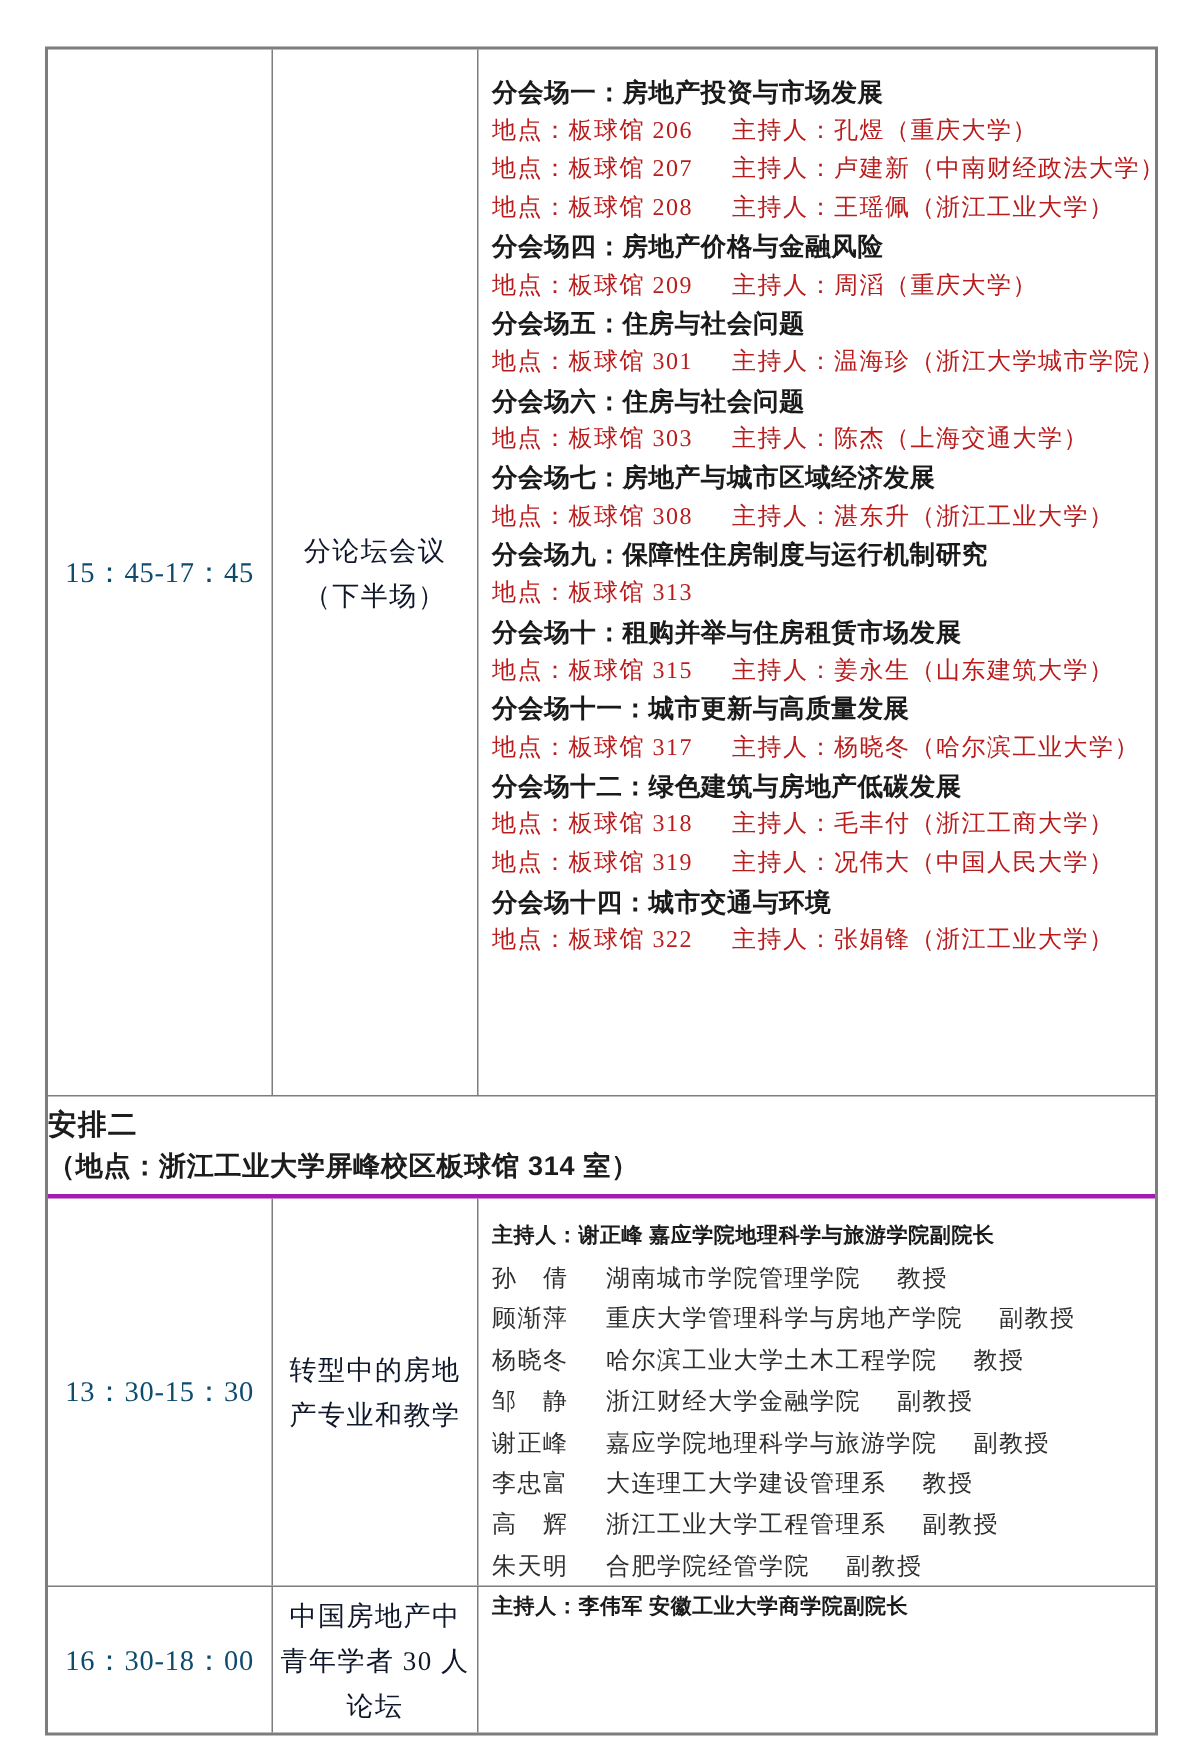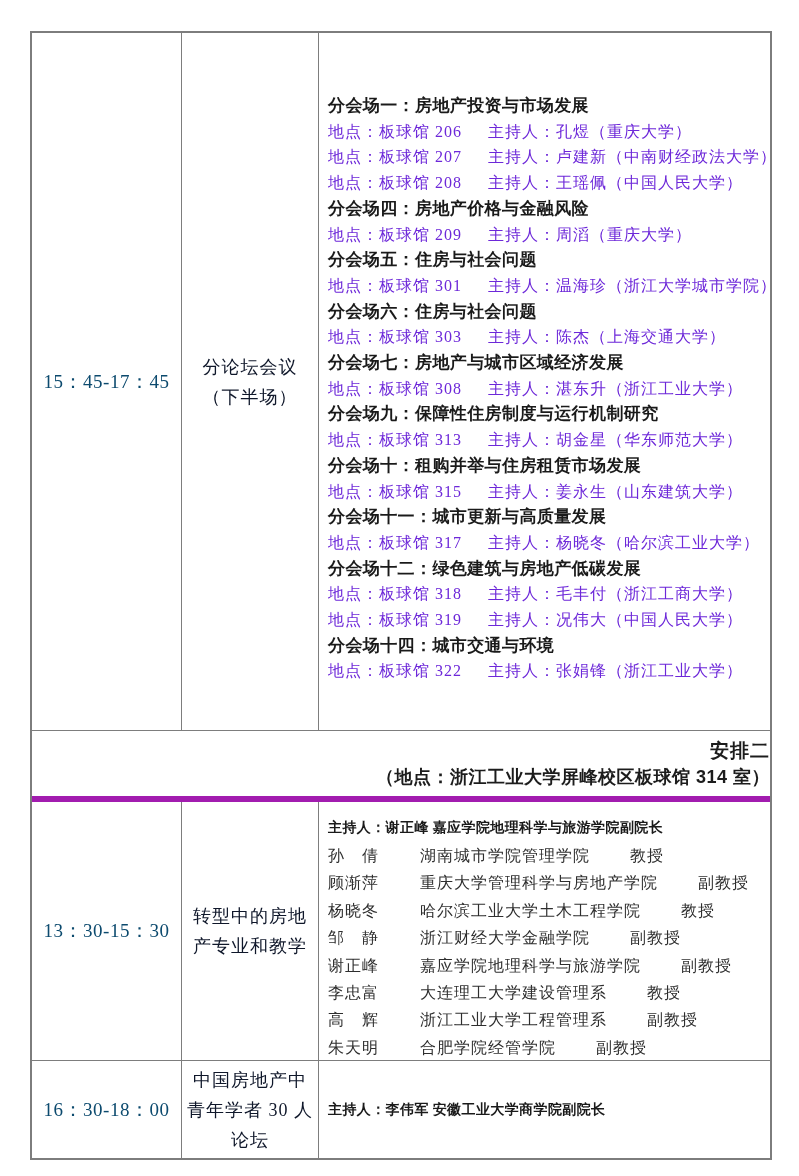--- a/index.html
+++ b/index.html
@@ -33,60 +33,60 @@
   .center-cell {
     display:flex; flex-direction:column;
     align-items:center; justify-content:center;
     text-align:center;
   }
   .time-text { font-size:19px; letter-spacing:0.5px; color:#0c4a6e; }
   .session-line { font-size:18px; line-height:30px; color:#0f172a; letter-spacing:1px; }
 
   
   .row-1 { height:698px; }
-  .content-cell { padding:16px 8px 8px 9px;margin-top:44px; }
+  .content-cell { padding:16px 8px 8px 9px; }
   .sub-title {
     font-size:17px; font-weight:700; color:#1a1a1a;
     line-height:25.7px; letter-spacing:0.4px;
     white-space:nowrap;
   }
   .sub-detail {
-    font-size:16px; color:#6d28d9;
+    font-size:16px; color:#b91c1c;
     line-height:25.7px; letter-spacing:1px;
     display:flex; white-space:nowrap;
   }
   .sub-detail .loc { margin-right:26px; }
 
   
   .divider-row {
-    border-bottom:6px solid #a21caf;
-    text-align:right;
+    border-bottom:3px solid #a21caf;
+    text-align:left;
     padding:6px 0 5px 0;
     font-family:"Liberation Sans", sans-serif;
   }
   .divider-title { font-size:19px; font-weight:700; color:#1c1c1c; line-height:27px; letter-spacing:1px; }
-  .divider-subtitle { font-size:18px; font-weight:700; color:#1c1c1c; line-height:27px; letter-spacing:0.5px;padding-left:16px; }
+  .divider-subtitle { font-size:18px; font-weight:700; color:#1c1c1c; line-height:27px; letter-spacing:0.5px; }
 
   
   .row-2 { height:259px; }
   .panel-cell { padding:12px 8px 6px 9px; }
   .chair-line {
     font-size:14px; font-weight:700; color:#1a1a1a;
     line-height:28px; letter-spacing:0.4px; white-space:nowrap;
   }
   .speaker-line {
     font-size:16px; color:#2e2e2e; line-height:27.4px;
-    letter-spacing:1px; display:flex; white-space:nowrap;gap:16px;
+    letter-spacing:1px; display:flex; white-space:nowrap;
   }
   .speaker-line .name { display:inline-block; min-width:58px; margin-right:18px; }
   .speaker-line .affil { margin-right:24px;text-align:right; }
 
   
   .row-3 { height:97px; }
-  .row-3 .chair-wrap { display:flex; align-items:center; padding-left:9px; }
+  .row-3 .chair-wrap { display:flex; padding-left:9px; }
 </style>
 </head>
 <body>
 
 <div class="page">
   <div class="table">
 
     <div class="grid-row row-1">
       <div class="cell center-cell">
         <span class="time-text">15：45-17：45</span>
@@ -106,21 +106,21 @@
         </div>
           <div class="subsession">
           <div class="sub-detail">
             <span class="loc">地点：板球馆 207</span>
             <span class="chr">主持人：卢建新（中南财经政法大学）</span>
           </div>
         </div>
           <div class="subsession">
           <div class="sub-detail">
             <span class="loc">地点：板球馆 208</span>
-            <span class="chr">主持人：王瑶佩（中国人民大学）</span>
+            <span class="chr">主持人：王瑶佩（浙江工业大学）</span>
           </div>
         </div>
           <div class="subsession">
           <div class="sub-title">分会场四：房地产价格与金融风险</div>
           <div class="sub-detail">
             <span class="loc">地点：板球馆 209</span>
             <span class="chr">主持人：周滔（重庆大学）</span>
           </div>
         </div>
           <div class="subsession">
@@ -141,21 +141,20 @@
           <div class="sub-title">分会场七：房地产与城市区域经济发展</div>
           <div class="sub-detail">
             <span class="loc">地点：板球馆 308</span>
             <span class="chr">主持人：湛东升（浙江工业大学）</span>
           </div>
         </div>
           <div class="subsession">
           <div class="sub-title">分会场九：保障性住房制度与运行机制研究</div>
           <div class="sub-detail">
             <span class="loc">地点：板球馆 313</span>
-            <span class="chr">主持人：胡金星（华东师范大学）</span>
           </div>
         </div>
           <div class="subsession">
           <div class="sub-title">分会场十：租购并举与住房租赁市场发展</div>
           <div class="sub-detail">
             <span class="loc">地点：板球馆 315</span>
             <span class="chr">主持人：姜永生（山东建筑大学）</span>
           </div>
         </div>
           <div class="subsession">

